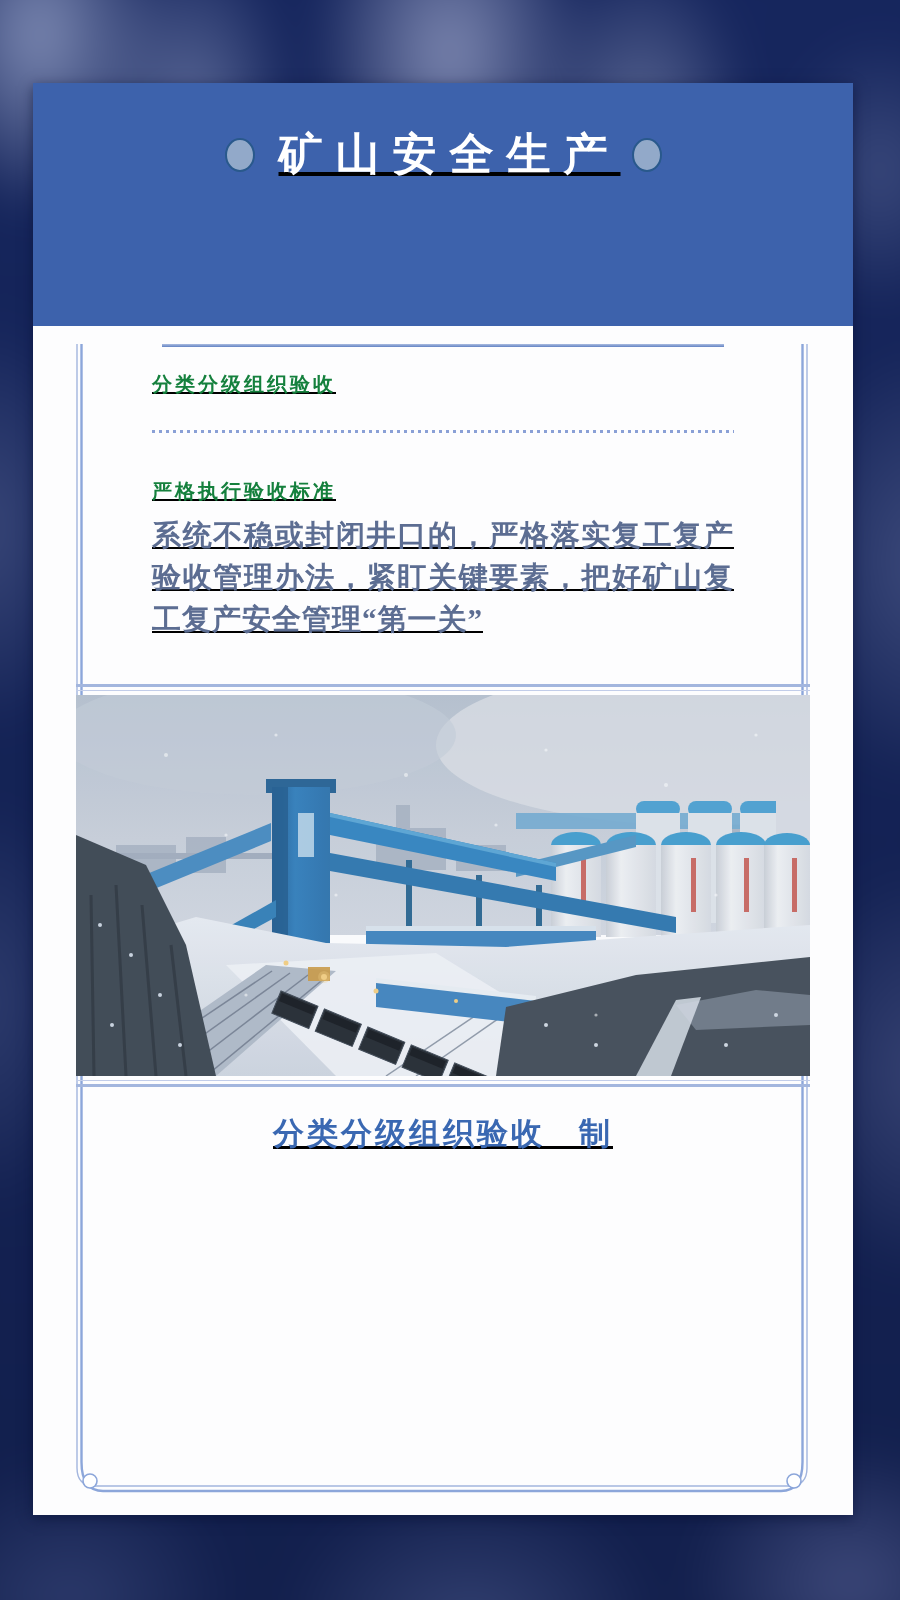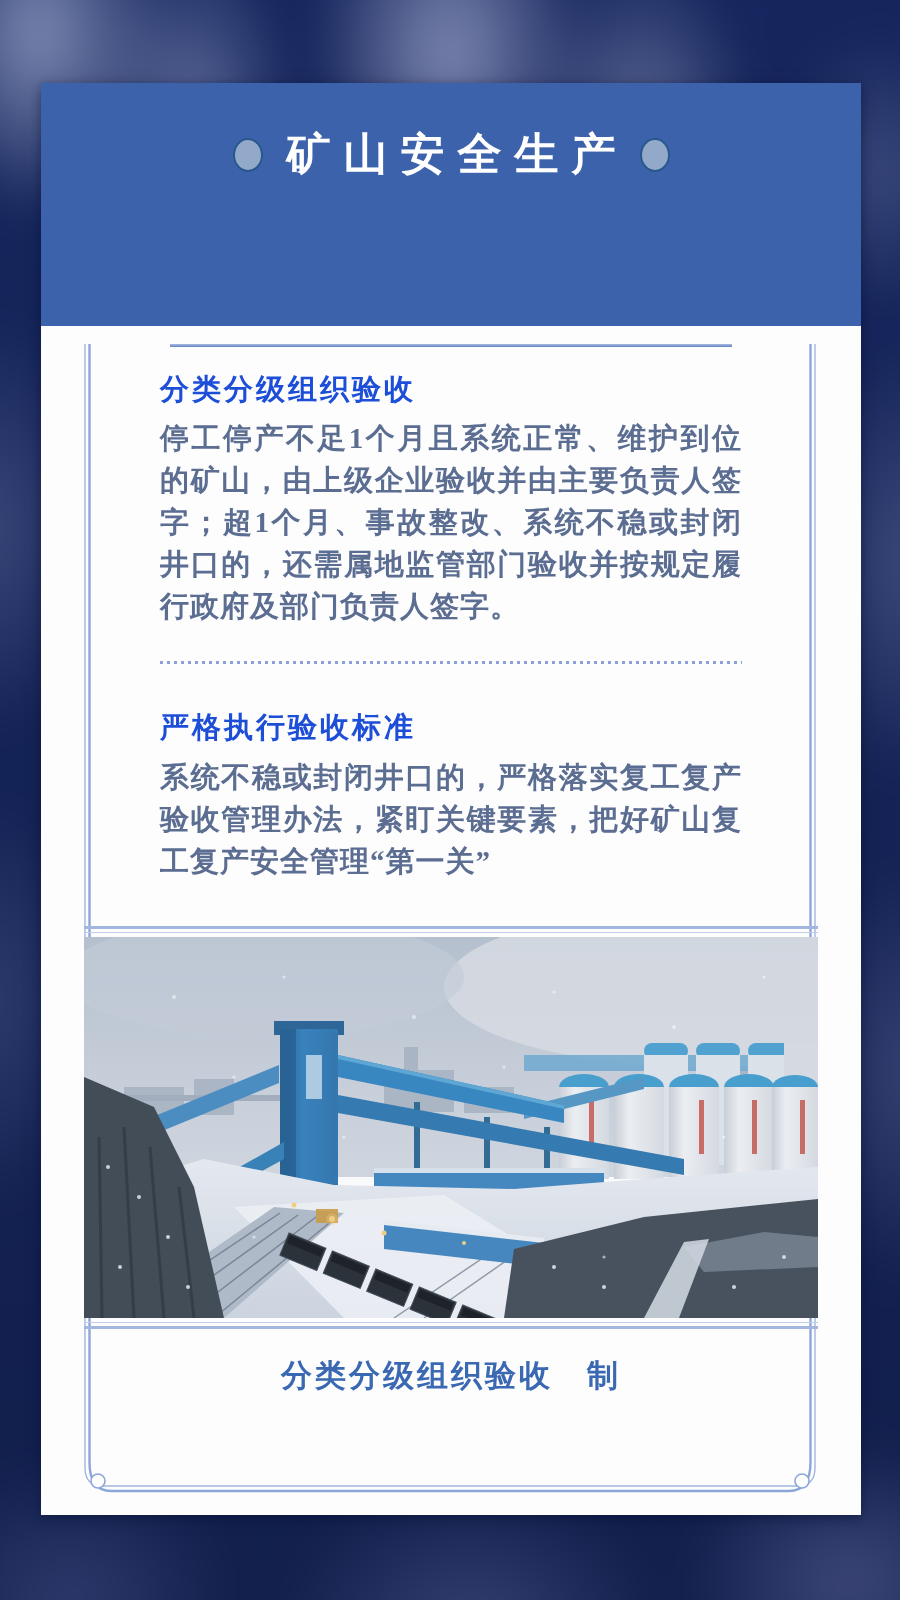--- a/index.html
+++ b/index.html
@@ -22,23 +22,24 @@
       radial-gradient(200px 300px at 2% 62%, rgba(76,90,140,.50),  rgba(76,90,140,0) 70%),
       radial-gradient(220px 300px at 98% 66%,rgba(92,102,150,.50), rgba(92,102,150,0) 70%),
       radial-gradient(240px 200px at 12% 97%,rgba(62,76,128,.60),  rgba(62,76,128,0) 70%),
       radial-gradient(280px 220px at 52% 99%,rgba(80,94,146,.55),  rgba(80,94,146,0) 70%),
       radial-gradient(240px 200px at 90% 96%,rgba(90,100,152,.60), rgba(90,100,152,0) 70%),
       linear-gradient(#16265e,#121f4c);
     filter:blur(22px);
   }
   
   .card{
-    position:absolute;left:41px;top:83px;width:820px;height:1432px;z-index:1;
+    position:absolute;left:33px;top:83px;width:820px;height:1432px;z-index:1;
     background:#fdfdfe;
     box-shadow:0 3px 12px rgba(5,15,50,.55);
+    text-decoration:underline;
   }
   
   .banner{
     height:243px;background:#3d62ac;
     display:flex;flex-direction:column;align-items:center;
   }
   .badge-row{margin-top:42px;display:flex;align-items:center;gap:24px;}
   .dot{
     width:30px;height:34px;border-radius:50%;
     background:#92a9c9;border:2px solid #29598c;box-sizing:border-box;
@@ -64,21 +65,21 @@
     text-align:center;padding-top:47px;
     font-size:36px;line-height:1.1;font-weight:bold;color:#2d62b4;
     letter-spacing:2px;white-space:nowrap;
   }
   .headline-rule{
     width:562px;height:3px;margin:18px auto 0;
     background:linear-gradient(#aabce0,#6383c4);
   }
   .section{margin:0 119px;}
   .section-title{
-    font-size:29px;line-height:1.15;font-weight:bold;color:#1d4ed8;
+    font-size:20px;line-height:1.15;font-weight:bold;color:#15803d;
     letter-spacing:3px;font-family:"Liberation Sans", sans-serif;
   }
   .section-body{
     margin-top:11px;font-size:29px;line-height:42px;font-weight:600;
     color:#5c6d92;letter-spacing:1px;
     text-align:justify;text-justify:inter-ideograph;
   }
   .s1{margin-top:26px;}
   .dotted-rule{
     margin:34px 119px 0;height:3px;
@@ -122,21 +123,20 @@
       <path d="M48.5,0 V1118 Q48.5,1147 70,1147 H748 Q769.5,1147 769.5,1118 V0" fill="none" stroke="#8ca6da" stroke-width="2.4"></path>
       <circle cx="57" cy="1137" r="7" fill="#ffffff" stroke="#8ca6da" stroke-width="1.6"></circle>
       <circle cx="761" cy="1137" r="7" fill="#ffffff" stroke="#8ca6da" stroke-width="1.6"></circle>
     </svg>
 
     <div class="flow">
       <div class="headline-rule"></div>
 
       <div class="section s1">
         <div class="section-title">分类分级组织验收</div>
-        <div class="section-body">停工停产不足1个月且系统正常、维护到位的矿山，由上级企业验收并由主要负责人签字；超1个月、事故整改、系统不稳或封闭井口的，还需属地监管部门验收并按规定履行政府及部门负责人签字。</div>
       </div>
 
       <div class="dotted-rule"></div>
 
       <div class="section s2">
         <div class="section-title">严格执行验收标准</div>
         <div class="section-body">系统不稳或封闭井口的，严格落实复工复产验收管理办法，紧盯关键要素，把好矿山复工复产安全管理“第一关”</div>
       </div>
 
       <div class="photo-block">

